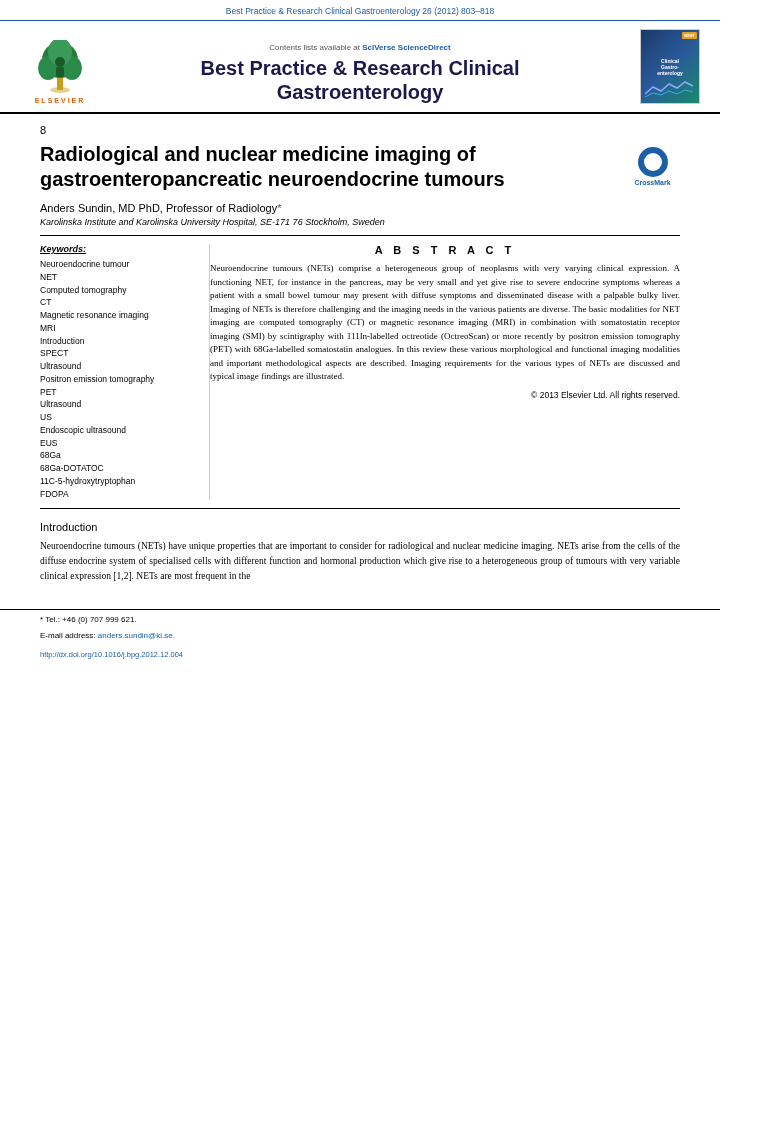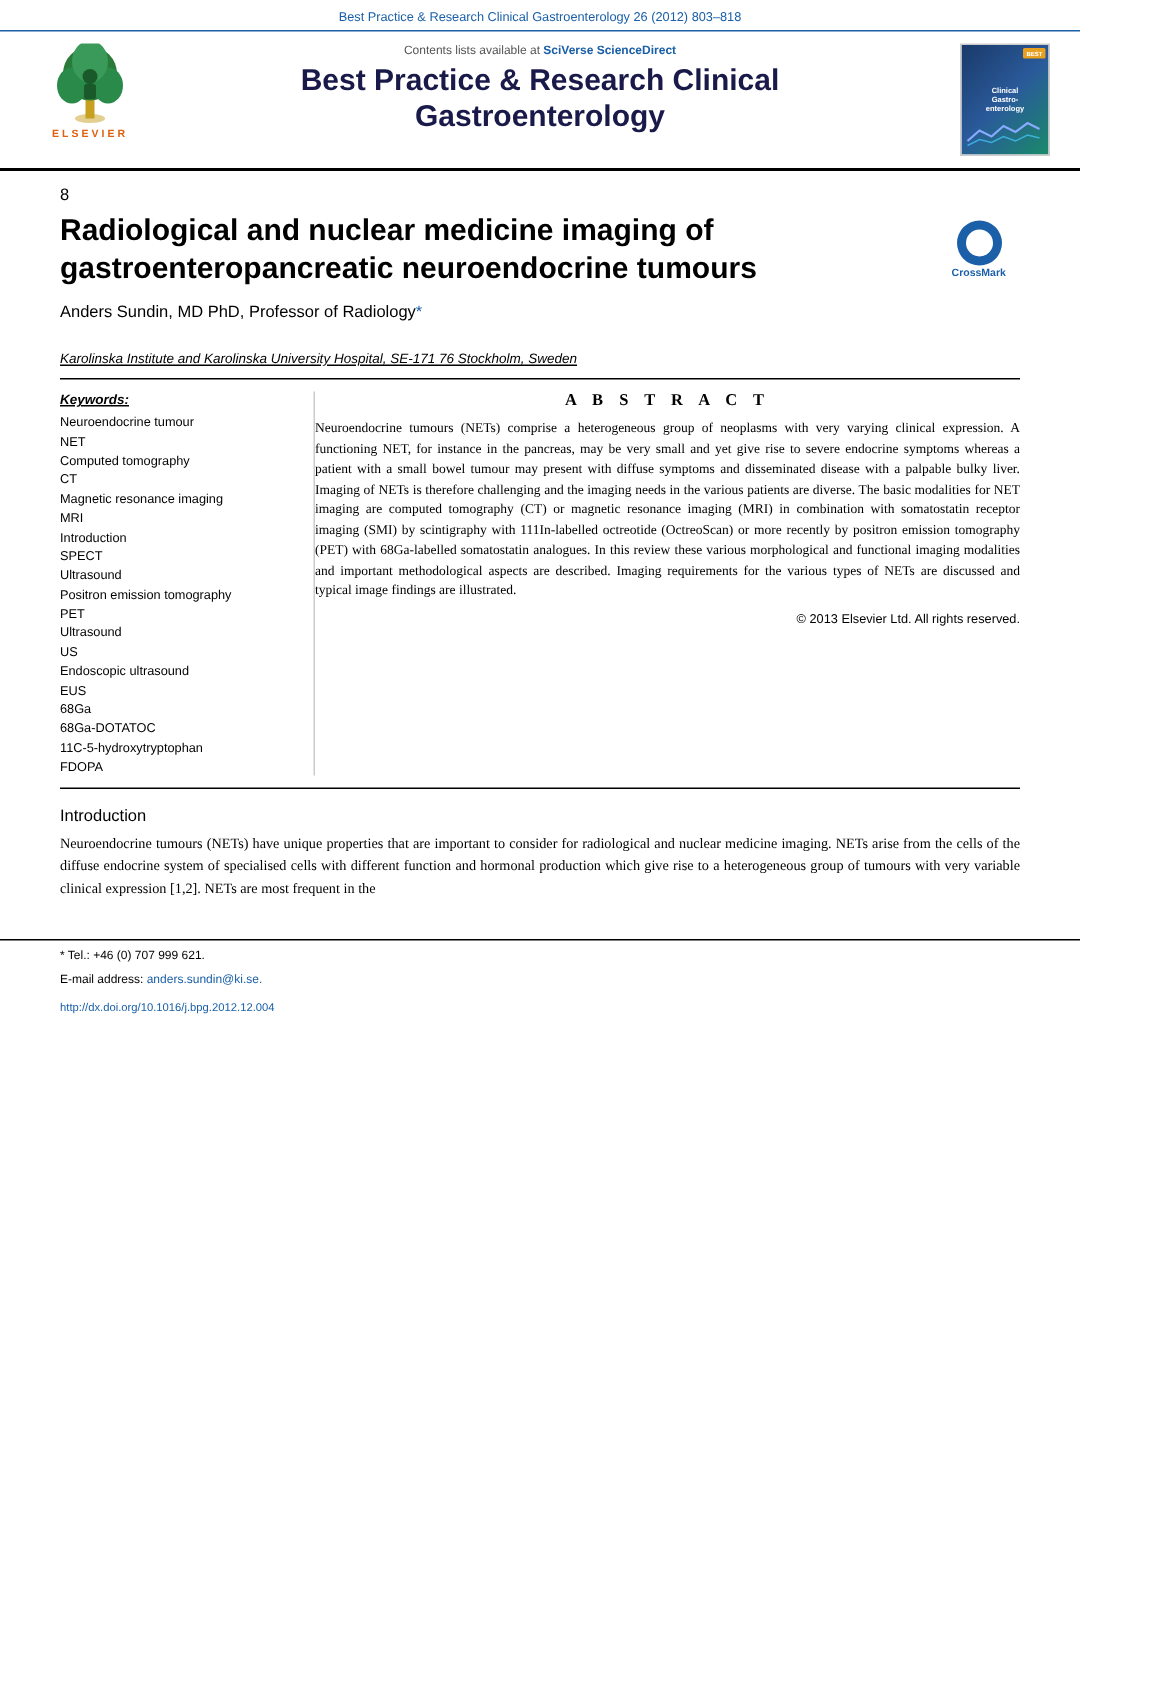--- a/index.html
+++ b/index.html
@@ -22,21 +22,21 @@
       text-align: center;
       font-size: 8.5px;
       color: #1a5fa8;
       padding: 6px 0 4px 0;
       border-bottom: 1px solid #1a5fa8;
       font-family: Arial, sans-serif;
     }
     
     .journal-banner {
       display: flex;
-      align-items: flex-start;
+      align-items: flex-end;
       padding: 8px 20px;
       border-bottom: 2px solid #000;
     }
     .elsevier-logo {
       width: 80px;
       flex-shrink: 0;
       display: flex;
       flex-direction: column;
       align-items: center;
     }
@@ -160,30 +160,29 @@
     .crossmark-label {
       font-size: 7px;
       font-family: Arial, sans-serif;
       color: #1a5fa8;
       margin-top: 2px;
       font-weight: bold;
     }
     .author-line {
       font-size: 11px;
       font-family: Arial, sans-serif;
-      margin-bottom: 20px;
+      margin-bottom: 3px;
       color: #000;
     }
     .author-affil {
       font-size: 9px;
       font-style: italic;
       color: #000;
       margin-bottom: 8px;
       font-family: Arial, sans-serif;
-      text-decoration: underline;
     }
     .divider-line {
       border: none;
       border-top: 1px solid #000;
       margin: 8px 0;
     }
     
     .two-col {
       display: flex;
       gap: 0;
@@ -208,21 +207,21 @@
       font-size: 8.5px;
       font-family: Arial, sans-serif;
       color: #000;
       line-height: 1.5;
     }
     .abstract-col {
       flex: 1;
     }
     .abstract-heading {
       font-size: 11px;
-      font-family: Liberation Serif, serif;
+      font-family: Liberation Sans, sans-serif;
       letter-spacing: 4px;
       font-weight: bold;
       color: #000;
       margin-bottom: 6px;
       text-align: center;
     }
     .abstract-text {
       font-size: 9px;
       font-family: "Times New Roman", Times, serif;
       color: #000;

